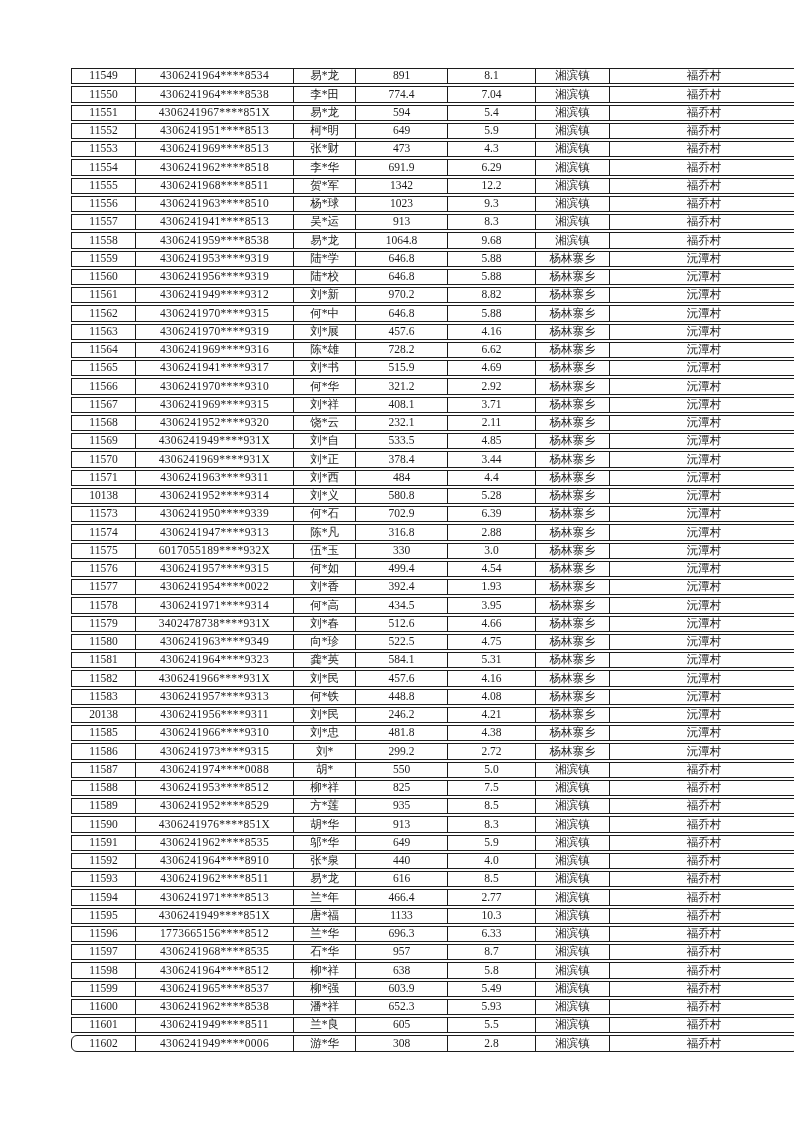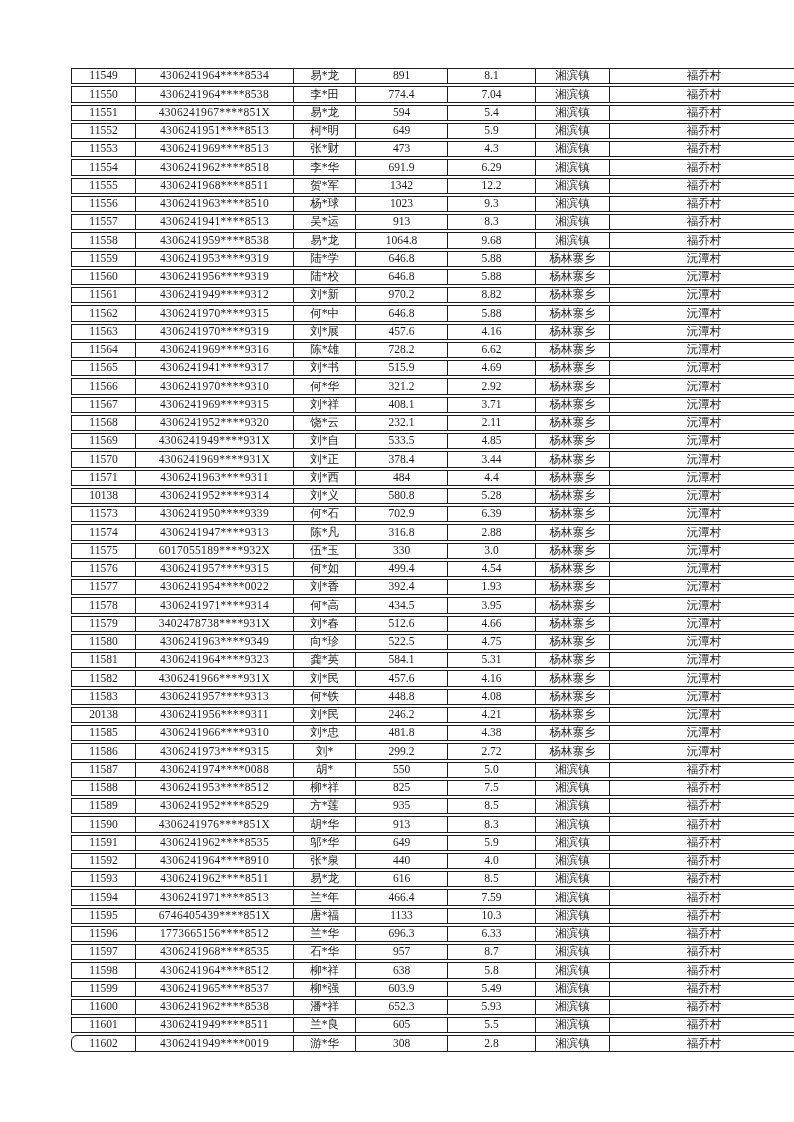--- a/index.html
+++ b/index.html
@@ -500,28 +500,28 @@
     <div class="c col-rate">8.5</div>
     <div class="c col-town">湘滨镇</div>
     <div class="c col-village">福乔村</div>
   </div>
 
   <div class="t-row">
     <div class="c col-seq">11594</div>
     <div class="c col-id">4306241971****8513</div>
     <div class="c col-name">兰*年</div>
     <div class="c col-amount">466.4</div>
-    <div class="c col-rate">7.59</div>
+    <div class="c col-rate">2.77</div>
     <div class="c col-town">湘滨镇</div>
     <div class="c col-village">福乔村</div>
   </div>
 
   <div class="t-row">
     <div class="c col-seq">11595</div>
-    <div class="c col-id">6746405439****851X</div>
+    <div class="c col-id">4306241949****851X</div>
     <div class="c col-name">唐*福</div>
     <div class="c col-amount">1133</div>
     <div class="c col-rate">10.3</div>
     <div class="c col-town">湘滨镇</div>
     <div class="c col-village">福乔村</div>
   </div>
 
   <div class="t-row">
     <div class="c col-seq">11596</div>
     <div class="c col-id">1773665156****8512</div>
@@ -577,21 +577,21 @@
     <div class="c col-id">4306241949****8511</div>
     <div class="c col-name">兰*良</div>
     <div class="c col-amount">605</div>
     <div class="c col-rate">5.5</div>
     <div class="c col-town">湘滨镇</div>
     <div class="c col-village">福乔村</div>
   </div>
 
   <div class="t-row">
     <div class="c col-seq">11602</div>
-    <div class="c col-id">4306241949****0019</div>
+    <div class="c col-id">4306241949****0006</div>
     <div class="c col-name">游*华</div>
     <div class="c col-amount">308</div>
     <div class="c col-rate">2.8</div>
     <div class="c col-town">湘滨镇</div>
     <div class="c col-village">福乔村</div>
   </div>
 </div>
   </div>
 </div>
 

